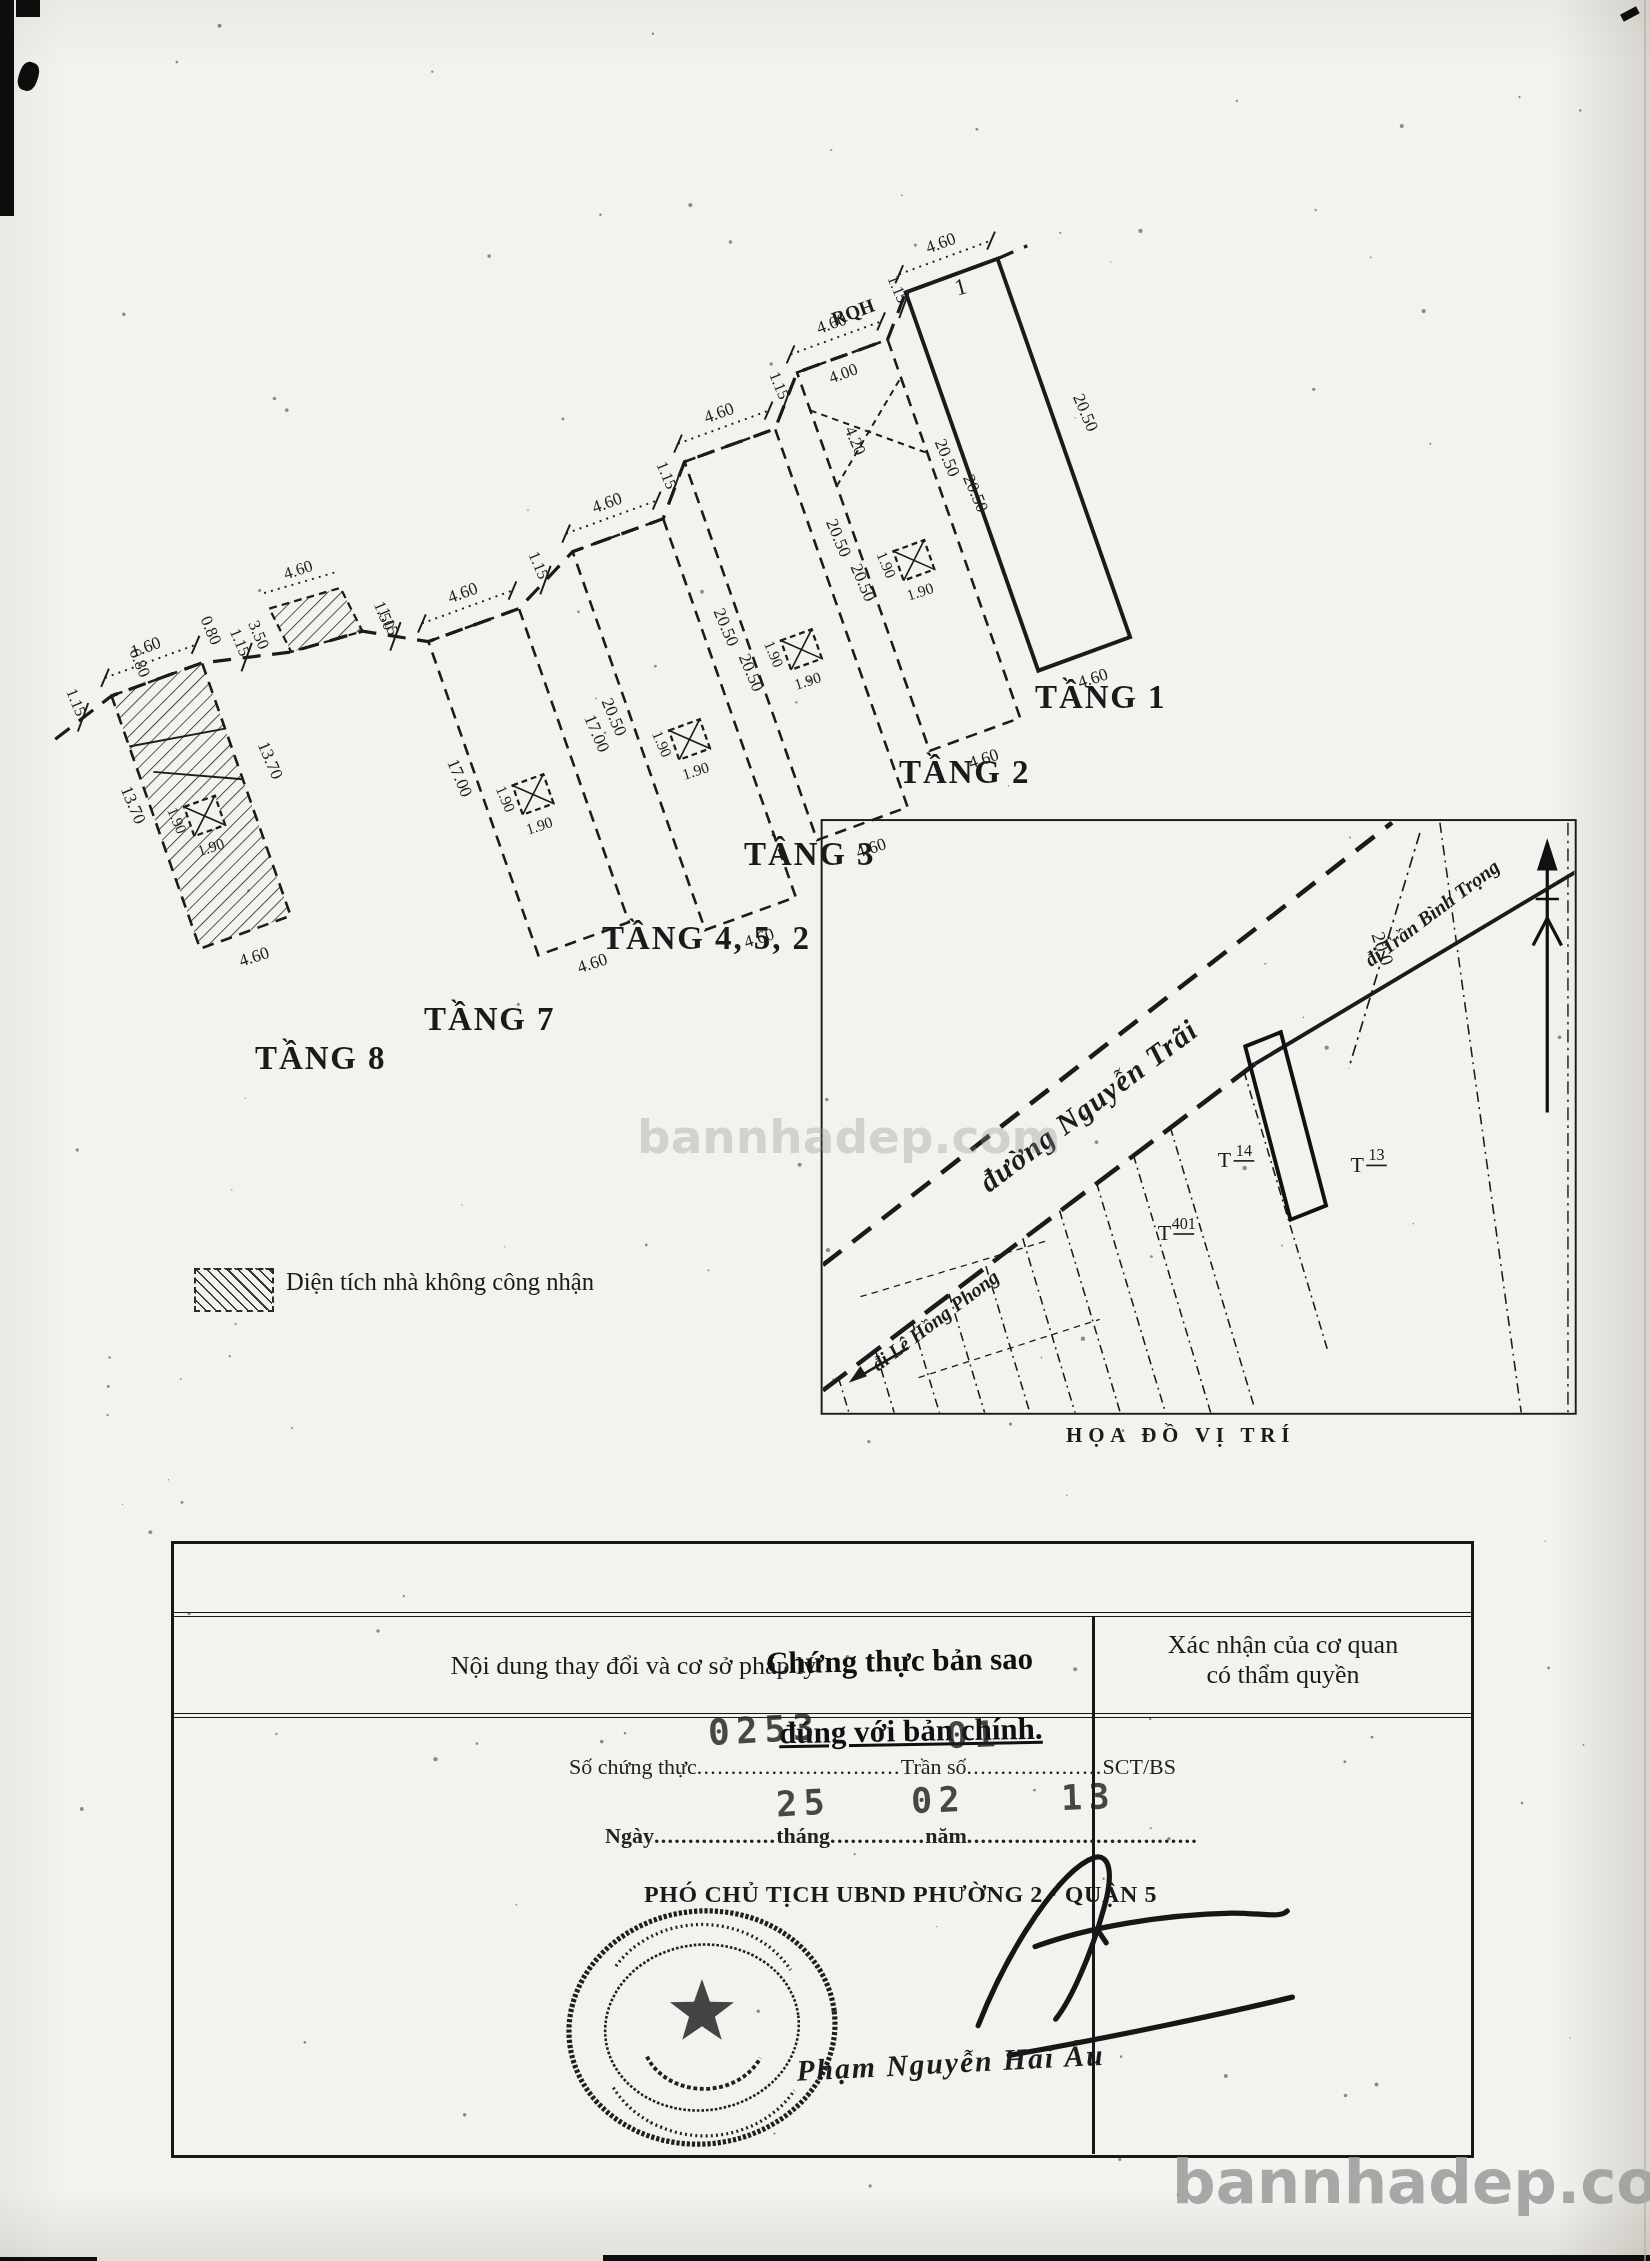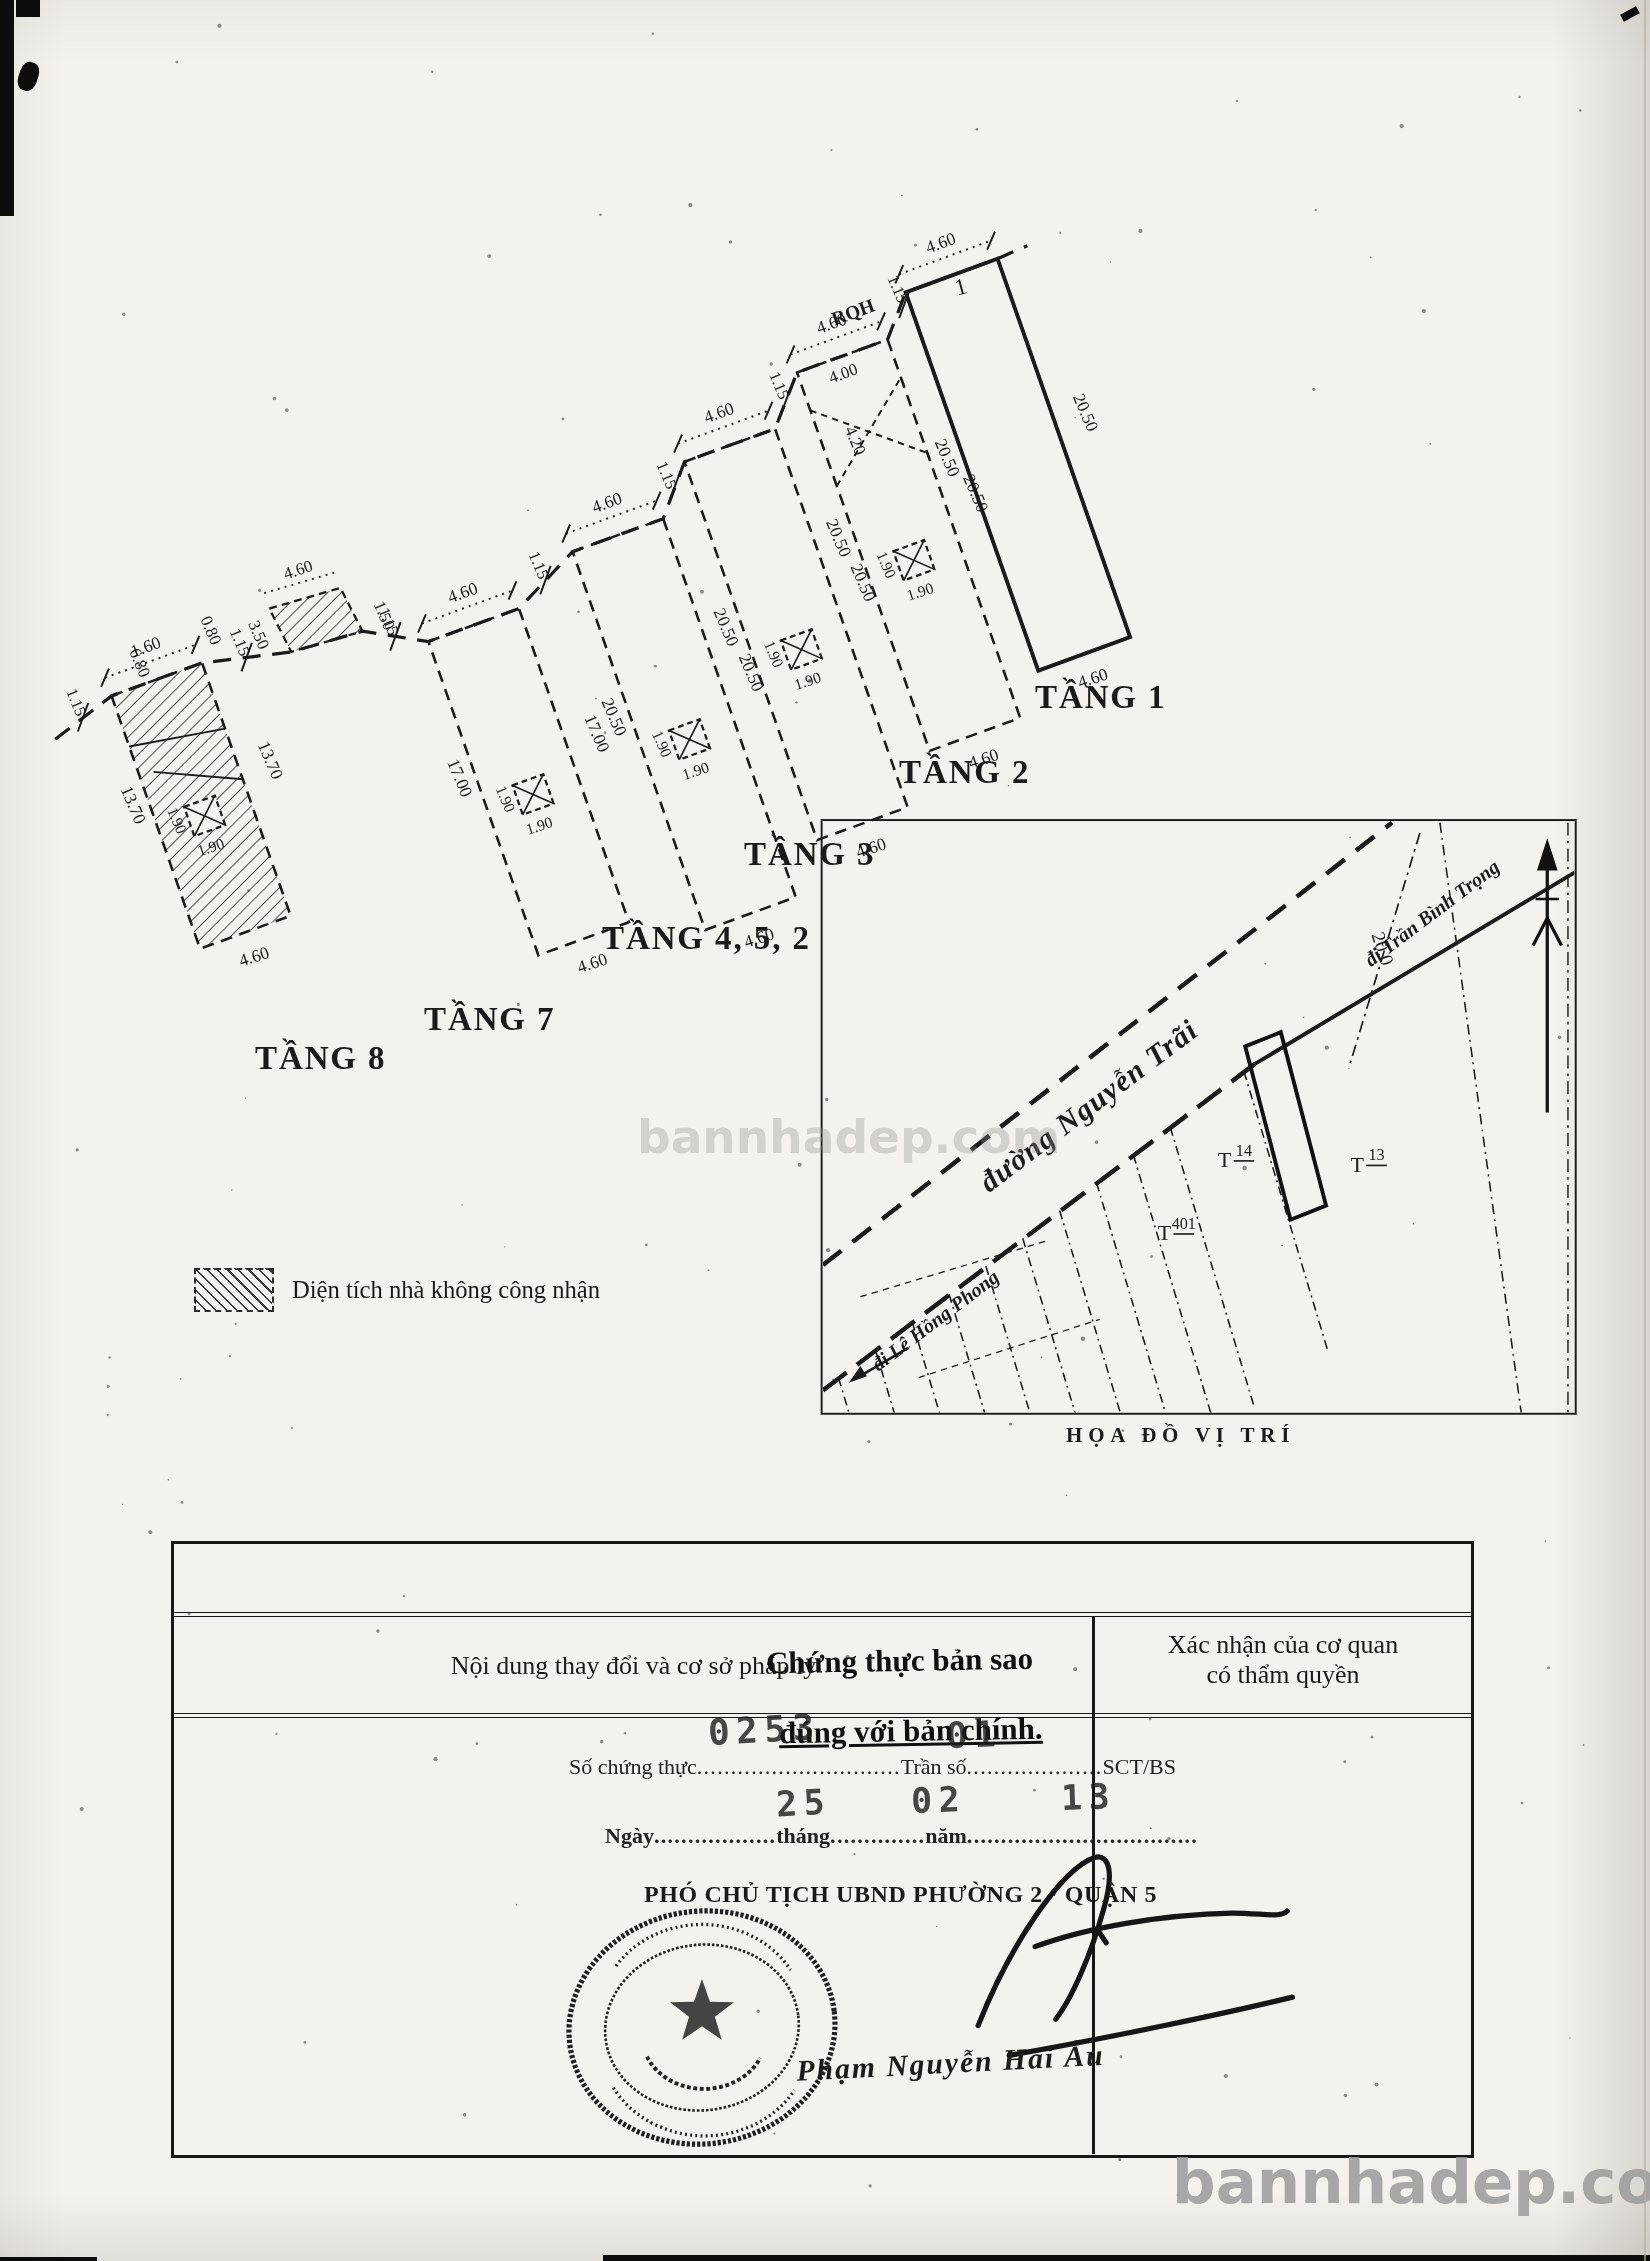--- a/index.html
+++ b/index.html
@@ -7,21 +7,21 @@
         background:
           linear-gradient(to right, rgba(150,144,132,.10), rgba(0,0,0,0) 4%, rgba(0,0,0,0) 94%, rgba(120,113,100,.22)),
           linear-gradient(to bottom, rgba(140,134,122,.08), rgba(0,0,0,0) 3%, rgba(0,0,0,0) 97%, rgba(120,113,100,.15)),
           #f3f2ee;
         font-family:"Liberation Serif",serif;color:#1a1a1a;}
   .abs{position:absolute;}
   #art{position:absolute;left:0;top:0;z-index:2;}
   .txt{z-index:3;}
   .doc-title{font-size:28px;font-weight:bold;letter-spacing:0.3px;}
   .floor-label{font-size:33px;font-weight:bold;letter-spacing:1.9px;}
-  .legend-row{display:flex;align-items:center;gap:18px;}
+  .legend-row{display:flex;align-items:flex-start;gap:12px;}
   .legend-swatch{width:76px;height:40px;border:2.6px dashed #2b2b2b;
      background:repeating-linear-gradient(45deg, rgba(0,0,0,0) 0 5.8px, #3a3a3a 5.8px 7.4px);}
   .legend-text{font-size:24.6px;}
   .map-caption{font-size:21px;font-weight:bold;letter-spacing:5.8px;}
   
   .tbl-outer{border:3.2px solid #171717;}
   .tbl-divider{background:#171717;}
   .tbl-rule{border-top:1.9px solid #171717;border-bottom:1.9px solid #171717;height:2.6px;}
   .s4-title{font-size:27px;font-weight:bold;letter-spacing:0.3px;}
   .s4-col{font-size:26px;text-align:center;}

